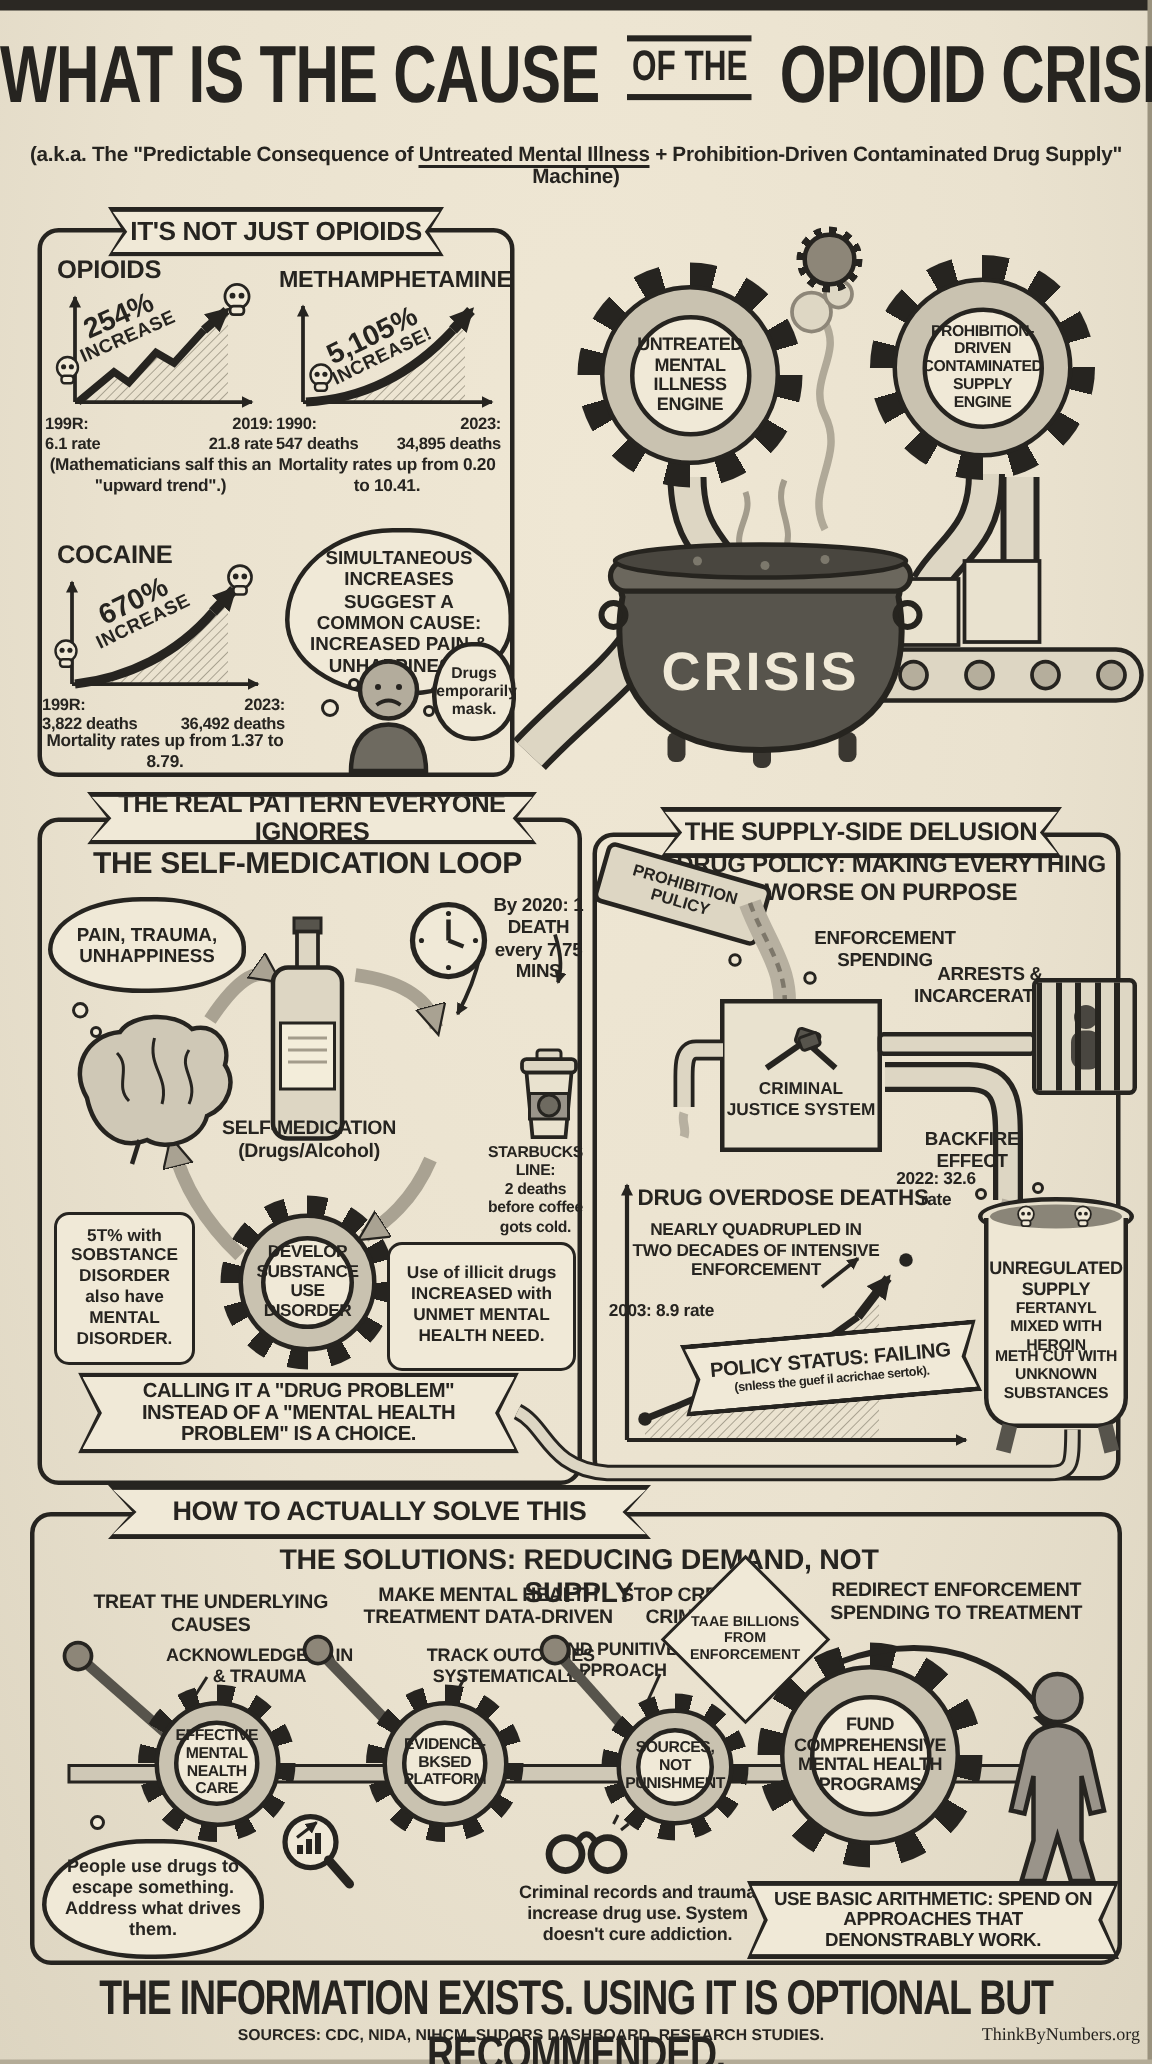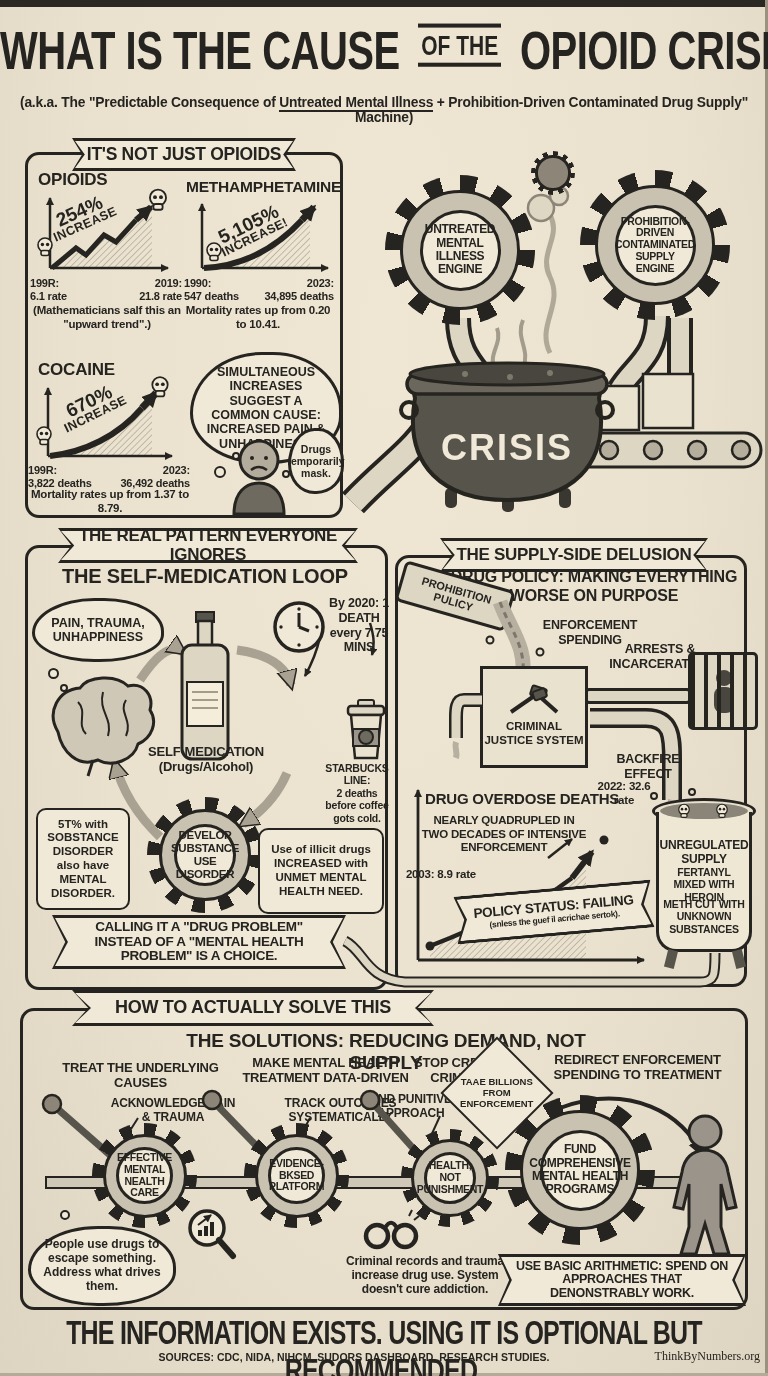--- a/index.html
+++ b/index.html
@@ -428,21 +428,21 @@
     <div class="core" style="font-size:10.5px">EFFECTIVE MENTAL NEALTH CARE</div>
   </div>
   <div class="gear" style="left:244px;top:1123px;width:105px;height:105px">
     <div class="teeth"></div>
     <div class="gbody"></div>
     <div class="core" style="font-size:10.5px">EVIDENCE-BKSED PLATFORM</div>
   </div>
   <div class="gear" style="left:401px;top:1129px;width:98px;height:98px">
     <div class="teeth"></div>
     <div class="gbody"></div>
-    <div class="core" style="font-size:10.5px">HEALTH, NOT PUNISHMENT</div>
+    <div class="core" style="font-size:10.5px">SOURCES, NOT PUNISHMENT</div>
   </div>
   <div class="gear" style="left:505px;top:1095px;width:150px;height:150px">
     <div class="teeth"></div>
     <div class="gbody"></div>
     <div class="core" style="font-size:12px">FUND COMPREHENSIVE MENTAL HEALTH PROGRAMS</div>
   </div>
 
   <svg class="abs" style="left:505px;top:1090px" width="215" height="85">
     <path d="M55,18 C125,-8 180,25 196,64" fill="none" stroke="#262420" stroke-width="4" marker-end="url(#mB)"></path>
   </svg>

